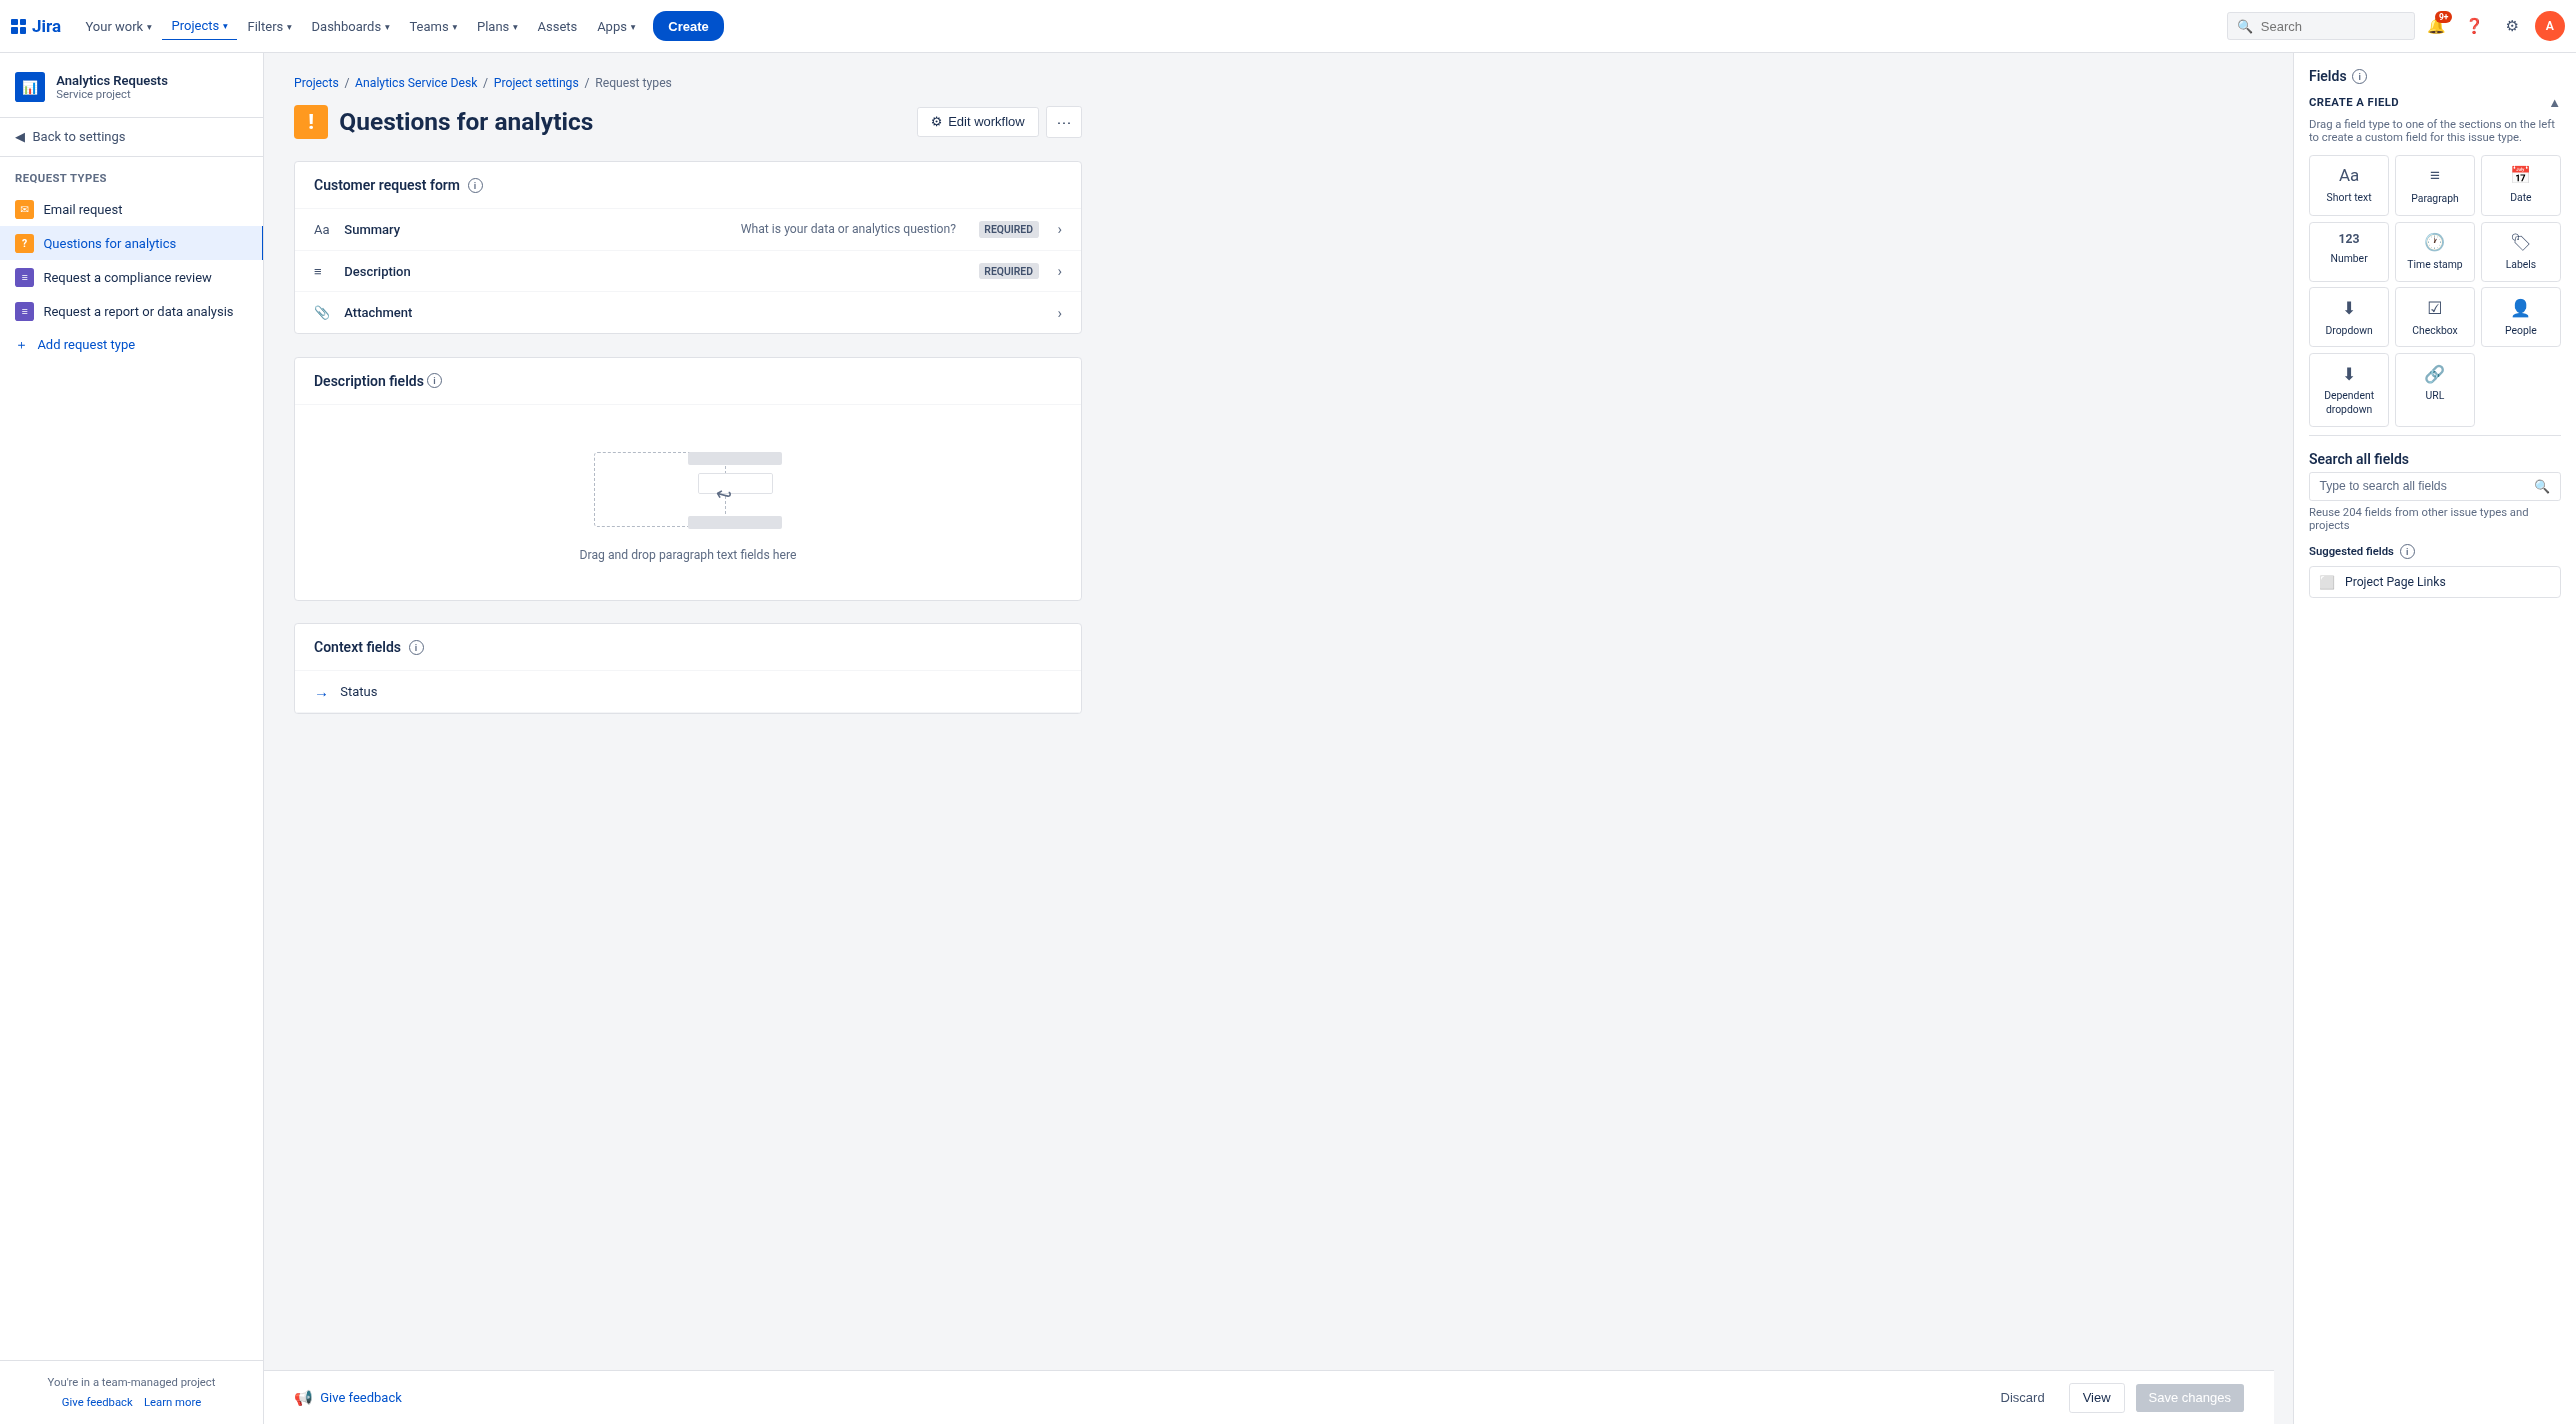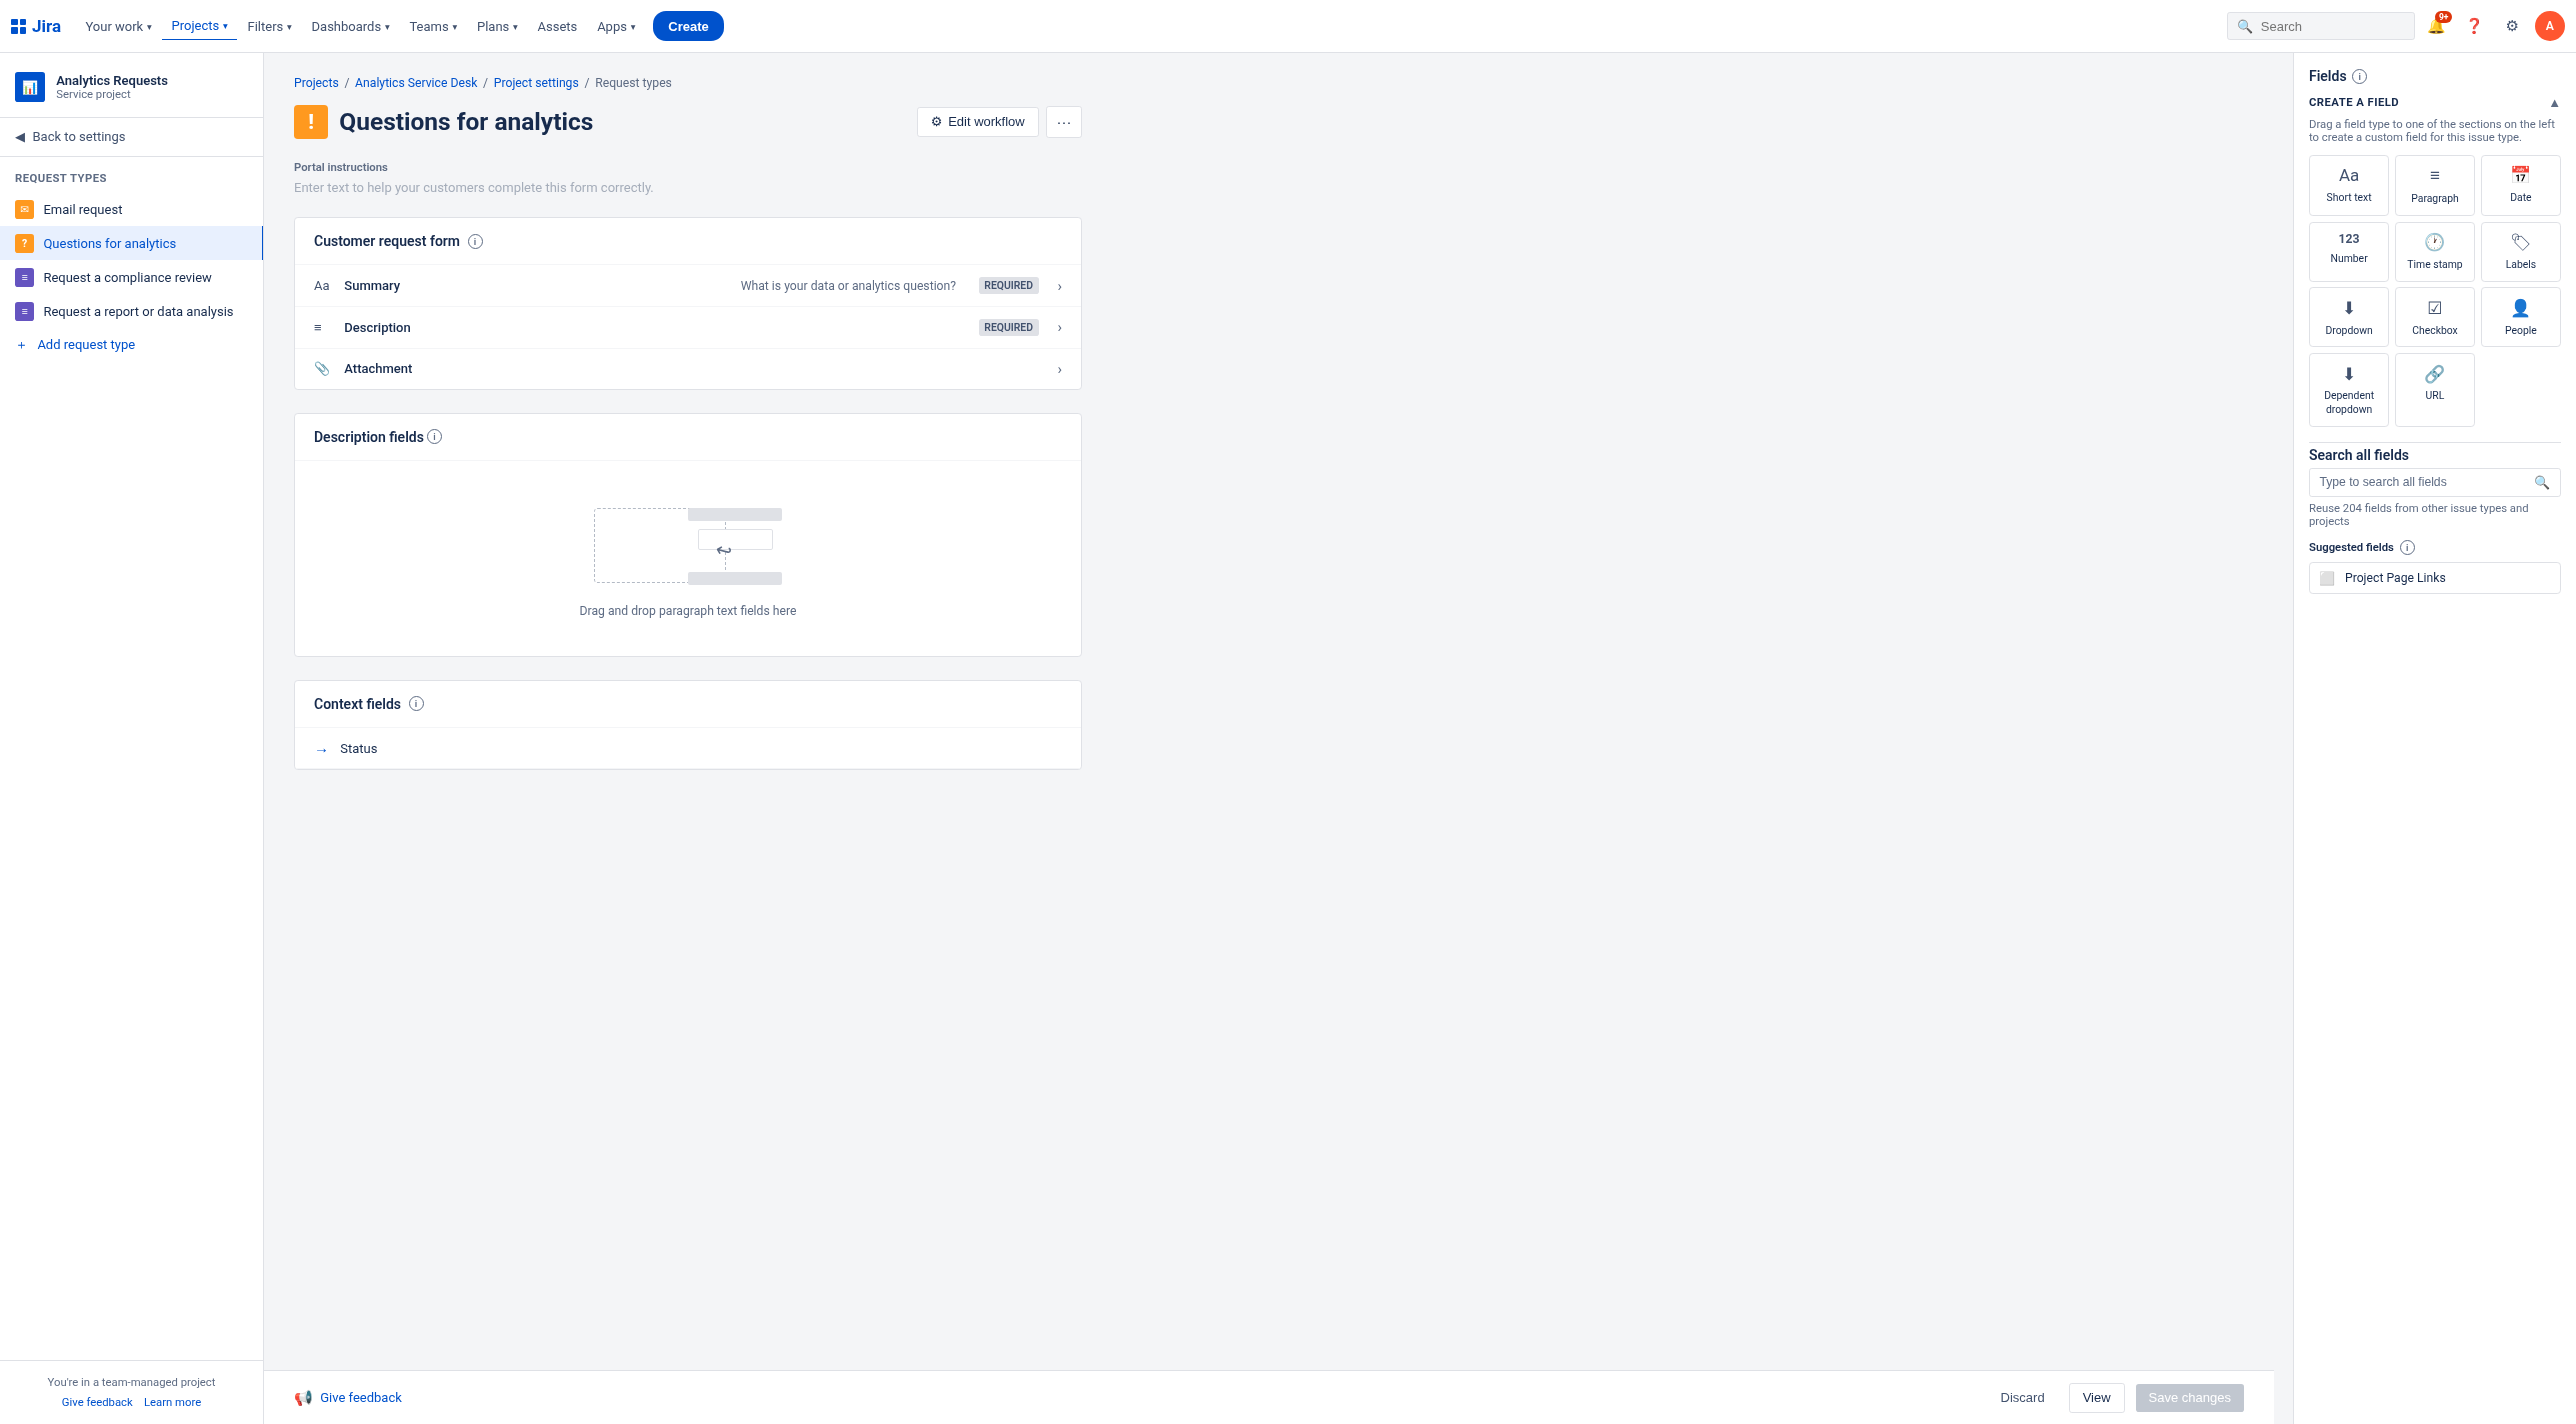--- a/index.html
+++ b/index.html
@@ -109,21 +109,21 @@
     .bottom-bar-right { display: flex; align-items: center; gap: 11px; }
     .discard-btn { padding: 6.6px 13px; background: transparent; border: none; cursor: pointer; font-size: 13px; color: #42526e; }
     .view-btn { padding: 6.6px 13px; background: #fff; border: 0.9px solid #dfe1e6; border-radius: 2.8px; cursor: pointer; font-size: 13px; color: #172b4d; font-weight: 500; }
     .save-btn { padding: 6.6px 13px; background: #0052cc; color: #fff; border: none; border-radius: 2.8px; cursor: pointer; font-size: 13px; font-weight: 500; }
     .save-btn:disabled { background: #c1c7d0; cursor: not-allowed; }
 
     
     .right-panel { width: 283px; min-width: 283px; background: #fff; border-left: 0.9px solid #dfe1e6; overflow-y: auto; padding: 15px; }
     .fields-header { display: flex; align-items: center; justify-content: space-between; margin-bottom: 11.3px; }
     .fields-title { font-size: 14px; font-weight: 600; color: #172b4d; display: flex; align-items: center; gap: 5.7px; }
-    .create-field-section { border-bottom: 0.9px solid #dfe1e6; padding-bottom: 15px; margin-bottom: 4px; }
+    .create-field-section { border-bottom: 0.9px solid #dfe1e6; padding-bottom: 8px; margin-bottom: 15px; }
     .create-field-header { display: flex; align-items: center; justify-content: space-between; margin-bottom: 7.5px; }
     .create-field-title { font-size: 11.3px; font-weight: 700; color: #172b4d; letter-spacing: 0.04em; text-transform: uppercase; }
     .create-field-desc { font-size: 11.3px; color: #5e6c84; margin-bottom: 11.3px; }
     .field-grid { display: grid; grid-template-columns: 1fr 1fr 1fr; gap: 5.7px; }
     .field-card { border: 0.9px solid #dfe1e6; border-radius: 3.8px; padding: 9.4px 5.7px; display: flex; flex-direction: column; align-items: center; gap: 3.8px; cursor: pointer; background: #fff; }
     .field-card-icon { font-size: 17px; color: #42526e; margin-bottom: 1.9px; }
     .field-card-label { font-size: 10.4px; color: #172b4d; text-align: center; line-height: 1.3; }
     .search-fields { margin-bottom: 11.3px; }
     .search-fields-label { font-size: 14px; font-weight: 600; color: #172b4d; margin-bottom: 5.7px; }
     .search-fields-input { display: flex; align-items: center; border: 0.9px solid #dfe1e6; border-radius: 2.8px; padding: 5.7px 9.4px; gap: 7.5px; }
@@ -263,24 +263,20 @@
         <div class="header-actions">
           <button class="edit-workflow-btn">
             <span>⚙</span>
             <span>Edit workflow</span>
           </button>
           <button class="more-btn">···</button>
         </div>
       </div>
 
 
-      <div class="section">
-        <div class="section-label">Portal instructions</div>
-        <div class="section-desc" style="cursor:text; color:#a5adba;">Enter text to help your customers complete this form correctly.</div>
-      </div>
 
       <div class="form-section">
         <div class="form-section-header">
           <span>Customer request form</span>
           <span class="info-icon">i</span>
         </div>
 
         <div class="form-row">
           <span class="form-row-icon">Aa</span>
           <span class="form-row-label">Summary</span>

